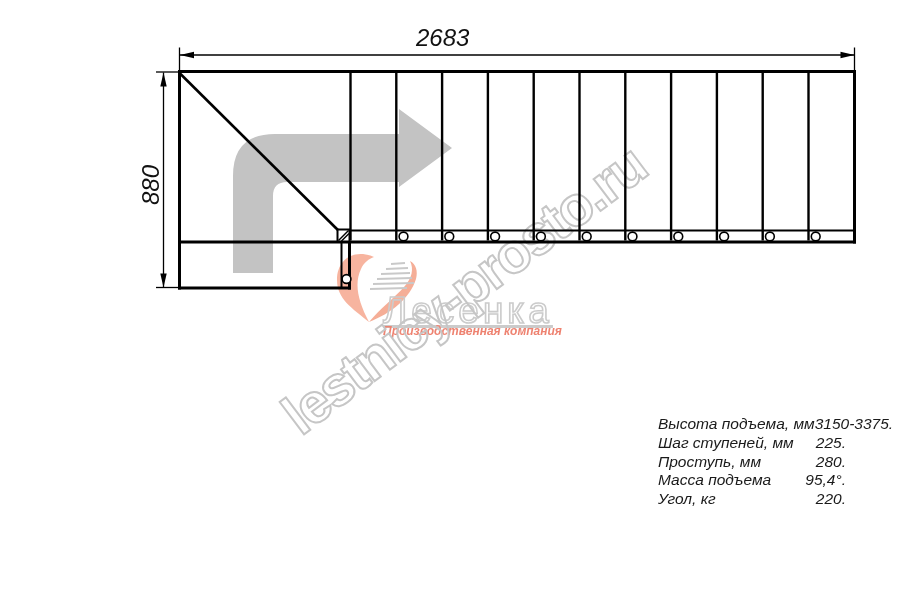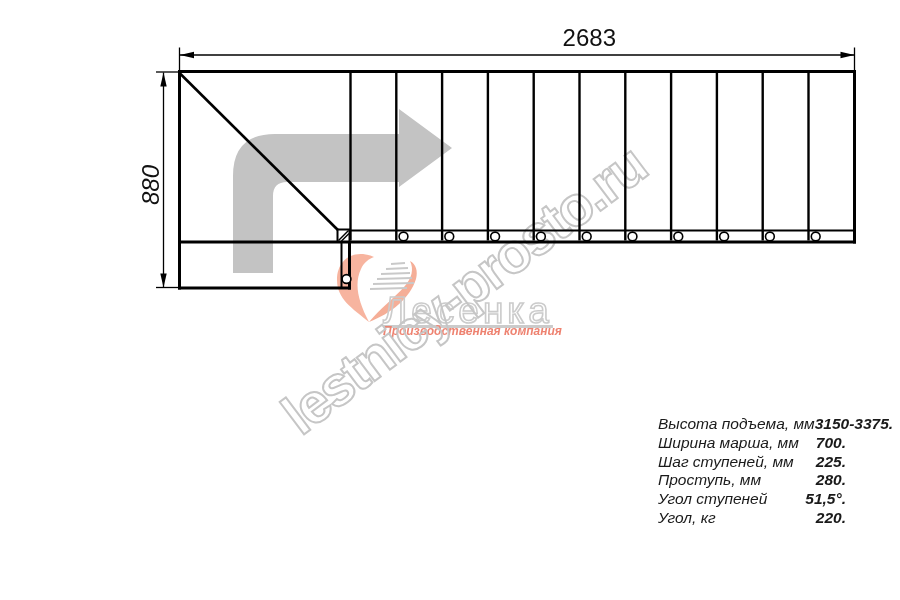--- a/index.html
+++ b/index.html
@@ -27,37 +27,37 @@
     white-space:nowrap;z-index:1;text-decoration:underline;
   }
   .logo-tagline{
     position:absolute;left:383px;top:324px;
     font-size:12px;font-style:italic;font-weight:700;
     color:#ee8270;white-space:nowrap;z-index:1;
   }
 
   
   .dim-top{
-    position:absolute;left:416px;top:24px;width:200px;text-align:right;
-    font-size:24px;color:#111;z-index:4;
+    position:absolute;left:416px;top:24px;width:200px;text-align:left;
+    font-size:24px;font-style:italic;color:#111;z-index:4;
   }
   .dim-left{
     position:absolute;left:51px;top:171px;width:200px;text-align:center;
     font-size:24px;font-style:italic;color:#111;
     transform:rotate(-90deg);transform-origin:center;z-index:4;
   }
 
   
   .specs{
     position:absolute;left:614px;top:415px;width:232px;
     font-size:15.5px;font-style:italic;color:#1a1a1a;z-index:4;
   }
   .specs .row{display:flex;line-height:18.8px;margin-left:44px;}
   .specs .label{white-space:nowrap;}
-  .specs .value{margin-left:auto;text-align:left;white-space:nowrap;font-weight:bold;}
+  .specs .value{margin-left:auto;text-align:left;white-space:nowrap;}
 
   .drawing-layer{z-index:3;}
   .logo-layer{z-index:1;}
 </style>
 </head>
 <body>
 
 <div class="canvas">
 
   <svg class="logo-layer" width="900" height="600" aria-hidden="true">
@@ -158,34 +158,30 @@
 
   <div class="dim-top">2683</div>
   <div class="dim-left">880</div>
 
   <div class="specs">
     <div class="row">
       <span class="label">Высота подъема, мм</span>
       <span class="value">3150-3375.</span>
     </div>
     <div class="row">
-      <span class="label">Ширина марша, мм</span>
-      <span class="value">700.</span>
-    </div>
-    <div class="row">
       <span class="label">Шаг ступеней, мм</span>
       <span class="value">225.</span>
     </div>
     <div class="row">
       <span class="label">Проступь, мм</span>
       <span class="value">280.</span>
     </div>
     <div class="row">
-      <span class="label">Угол ступеней</span>
-      <span class="value">51,5°.</span>
+      <span class="label">Масса подъема</span>
+      <span class="value">95,4°.</span>
     </div>
     <div class="row">
       <span class="label">Угол, кг</span>
       <span class="value">220.</span>
     </div>
   </div>
 
 </div>
 
 </body></html>

